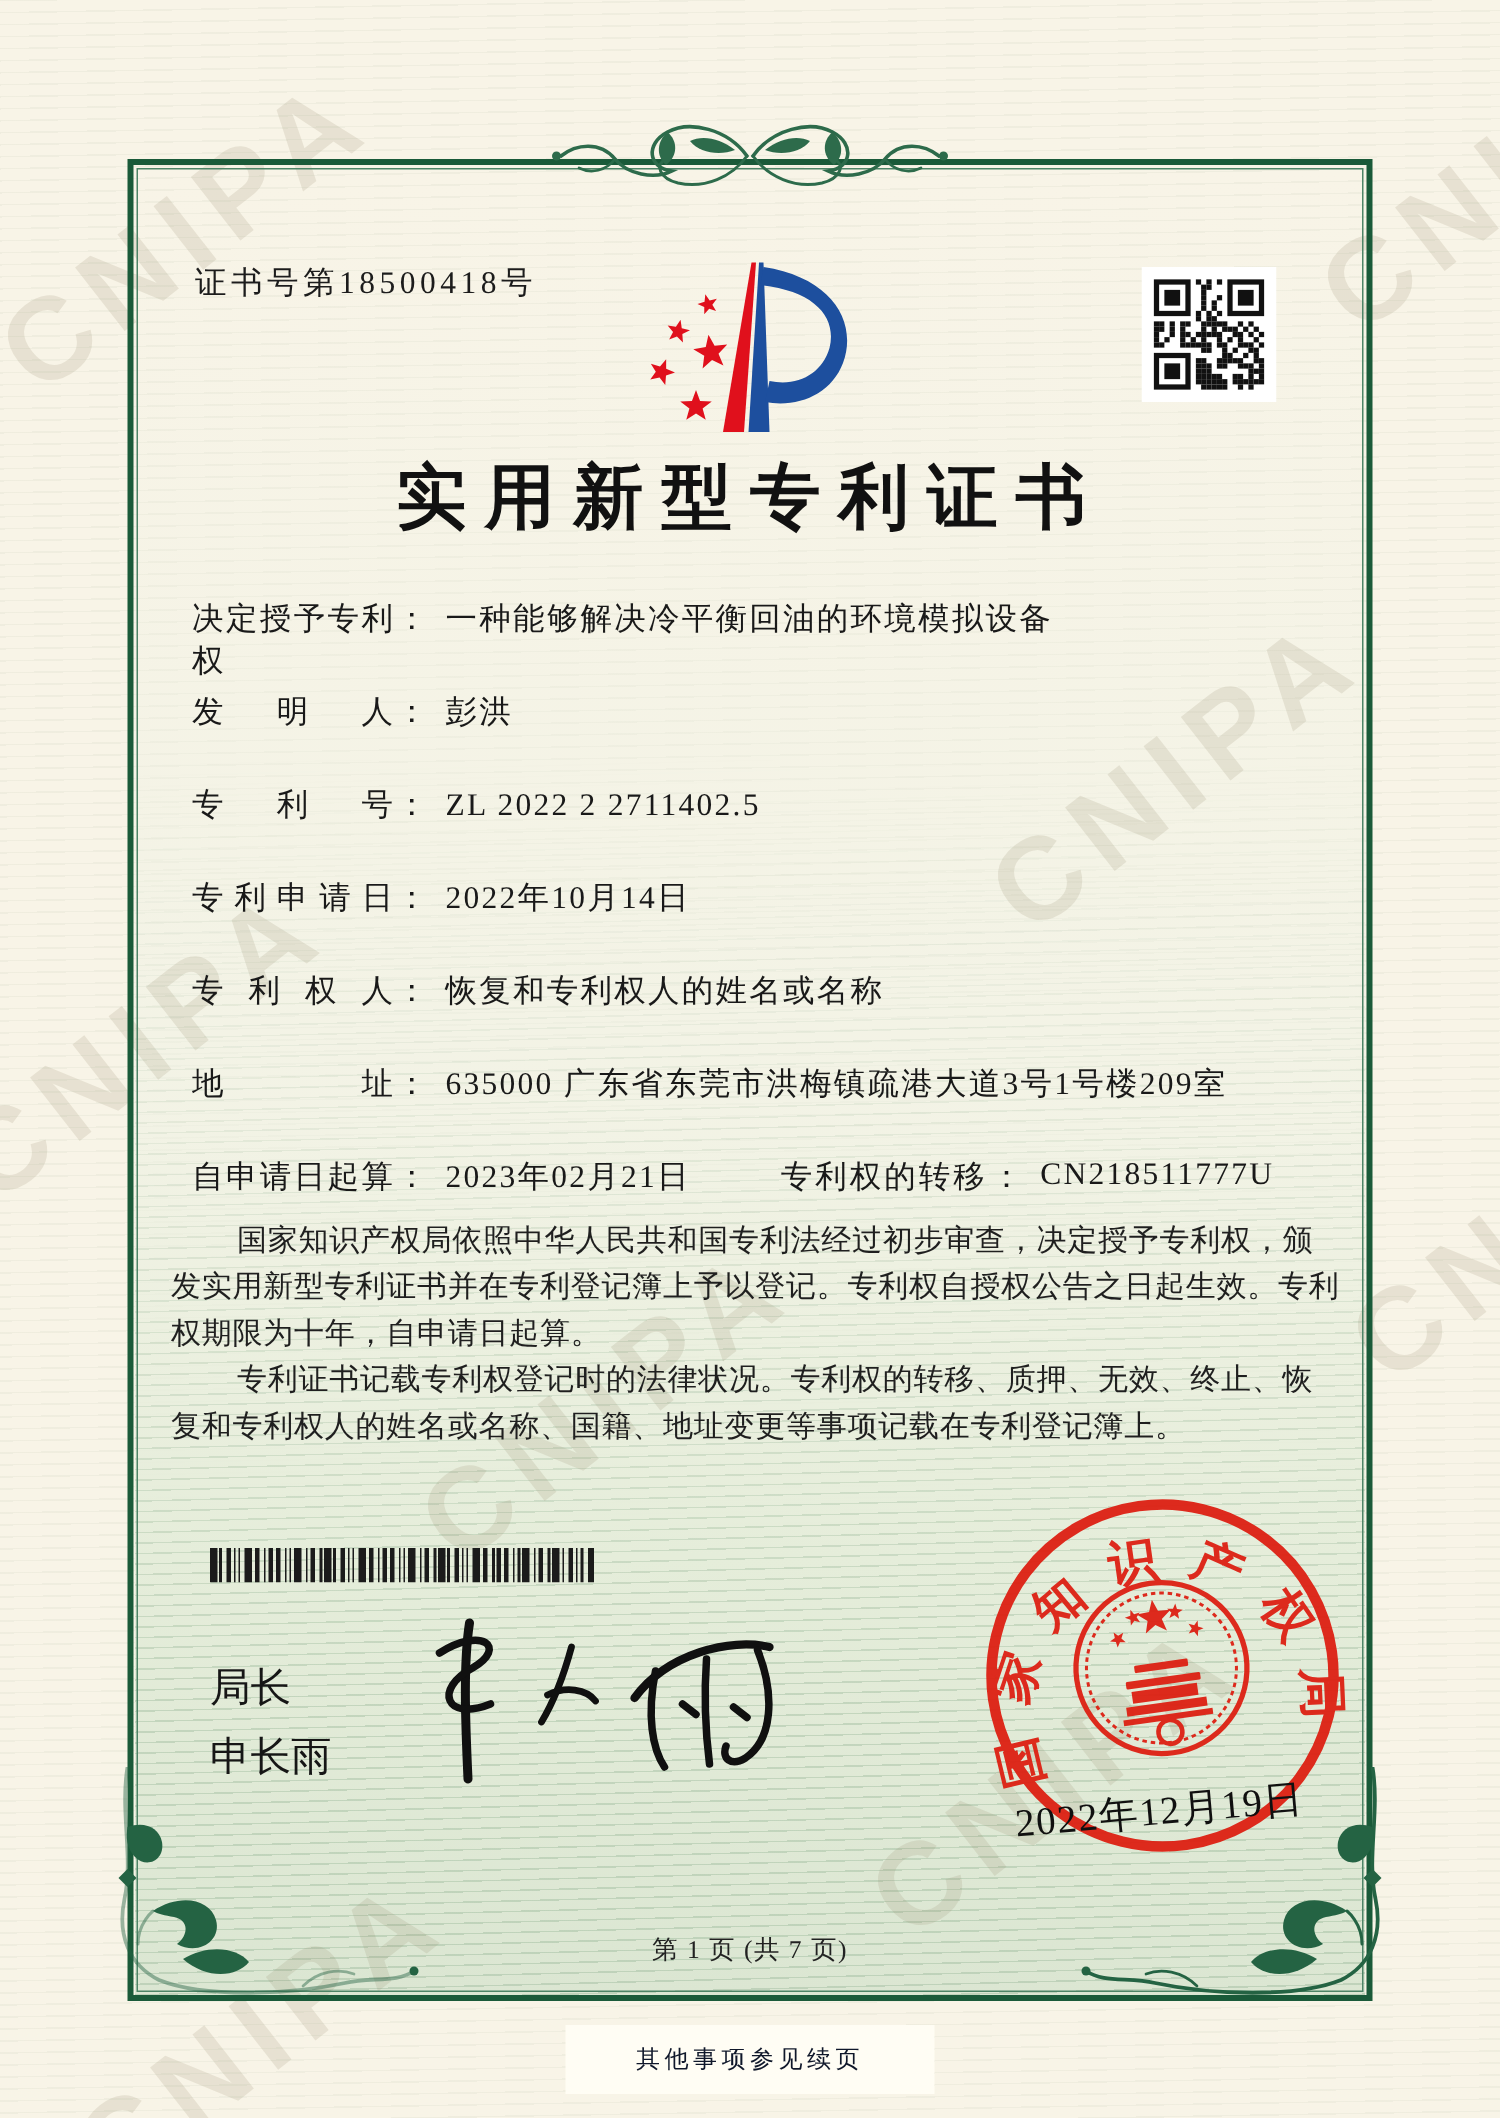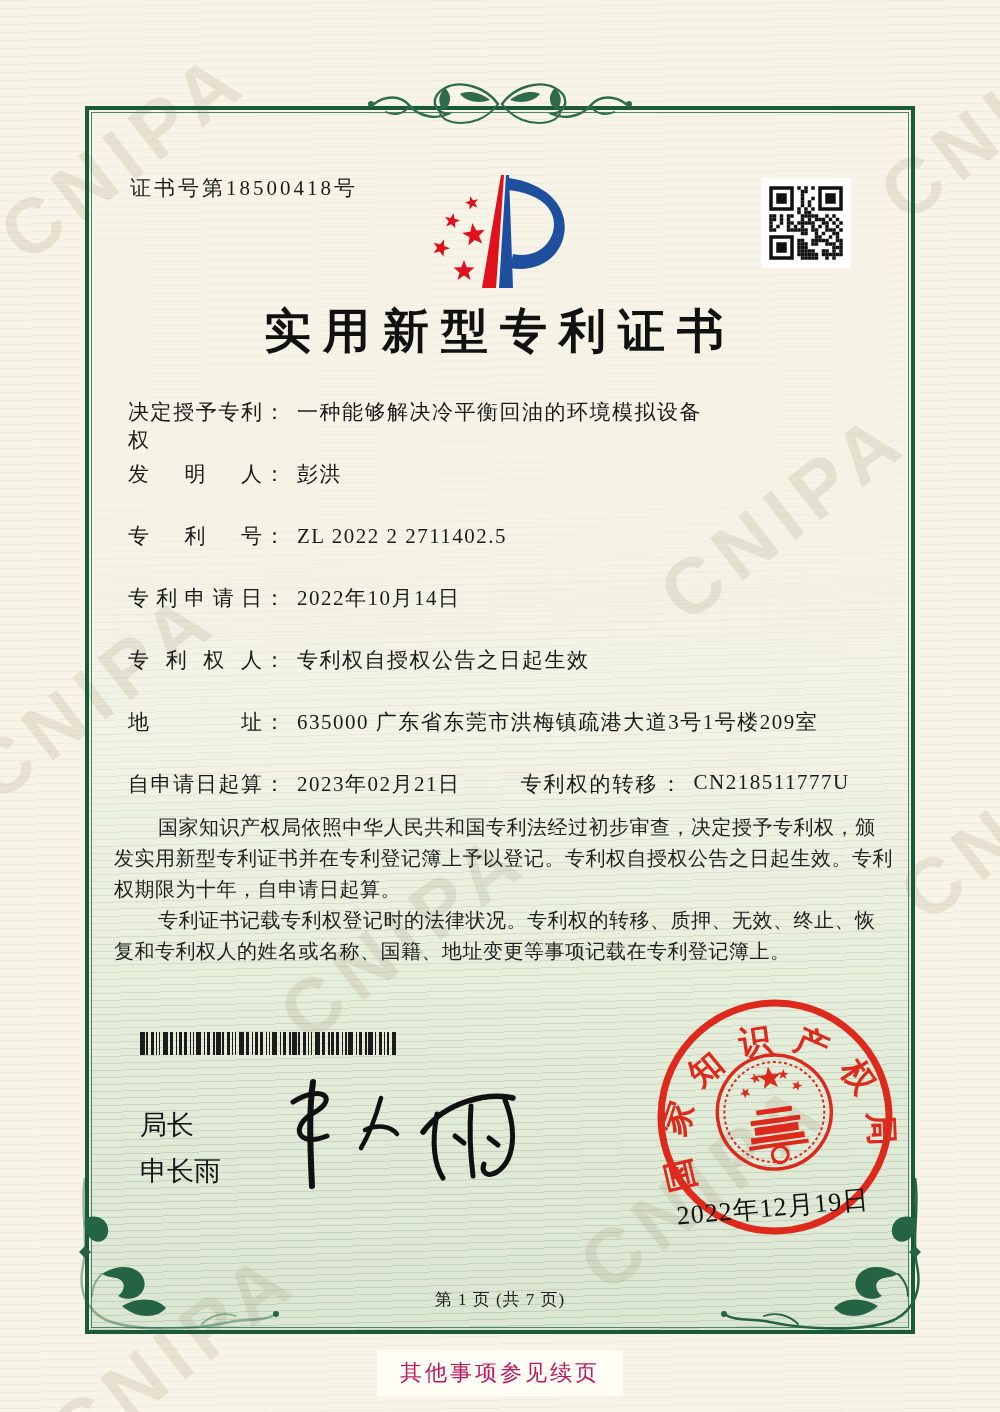--- a/index.html
+++ b/index.html
@@ -37,21 +37,21 @@
   .gap{height:100%;flex:none;}
   .signer{position:absolute;left:140px;top:1102px;z-index:3;font-family:"Liberation Sans","DejaVu Sans",sans-serif;
           font-size:27px;color:#161616;line-height:46px;}
   .sig-svg{position:absolute;left:265px;top:1068px;z-index:3;}
   .seal{position:absolute;left:650px;top:992px;width:250px;height:250px;z-index:4;transform:rotate(-8deg);opacity:.95;}
   .seal-date{position:absolute;left:668px;top:1190px;width:210px;text-align:center;font-size:26px;color:#101010;
              z-index:5;transform:rotate(-5deg);letter-spacing:1px;}
   .pageinfo{position:absolute;left:90px;top:1288px;width:820px;text-align:center;font-size:17px;color:#222;z-index:3;
             letter-spacing:1px;}
   .contnote{position:absolute;left:377px;top:1350px;width:246px;height:46px;background:#fffdf4;z-index:3;
-            display:flex;align-items:center;justify-content:center;font-size:22px;letter-spacing:3px;color:#be185d;}
+            display:flex;align-items:center;justify-content:center;font-size:16px;letter-spacing:3px;color:#0f172a;}
 </style>
 </head>
 <body>
 
 <div class="page">
 
   <div class="interior"></div>
   <div id="wm-layer">
       <div class="wm" style="left: -20px; top: 110px;">CNIPA</div>
       <div class="wm" style="left: 860px; top: 70px;">CNIPA</div>
@@ -294,21 +294,21 @@
           <span class="fvalue">ZL 2022 2 2711402.5</span>
         </div>
         <div class="frow">
           <span class="flabel">专利申请日</span>
           <span class="fcolon">：</span>
           <span class="fvalue">2022年10月14日</span>
         </div>
         <div class="frow">
           <span class="flabel">专利权人</span>
           <span class="fcolon">：</span>
-          <span class="fvalue">专利权自授权公告之日起生效</span>
+          <span class="fvalue">恢复和专利权人的姓名或名称</span>
         </div>
         <div class="frow">
           <span class="flabel">地址</span>
           <span class="fcolon">：</span>
           <span class="fvalue">635000 广东省东莞市洪梅镇疏港大道3号1号楼209室</span>
         </div>
       </div>
     <div class="frow">
       <span class="flabel">自申请日起算</span>
       <span class="fcolon">：</span>

